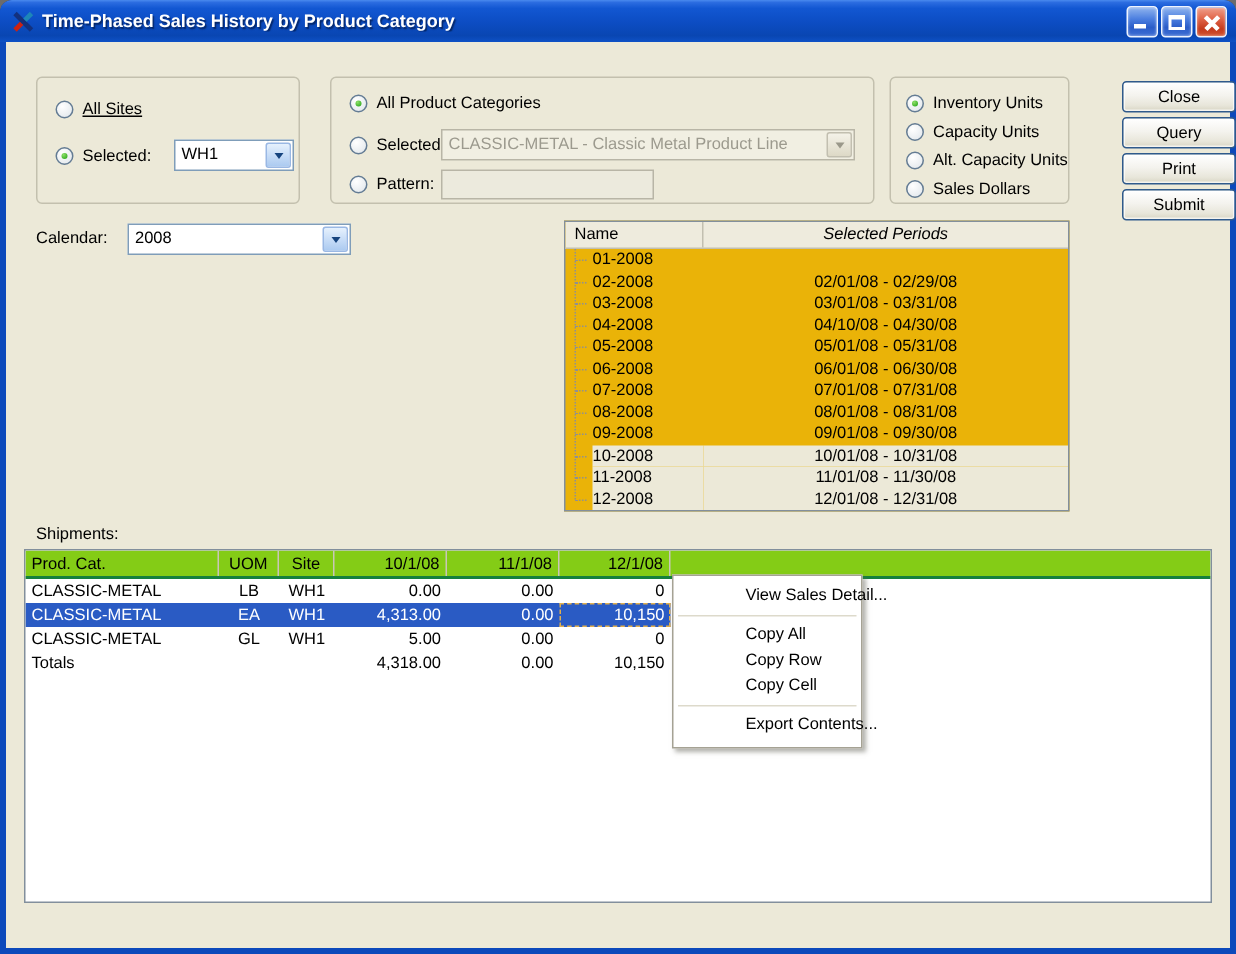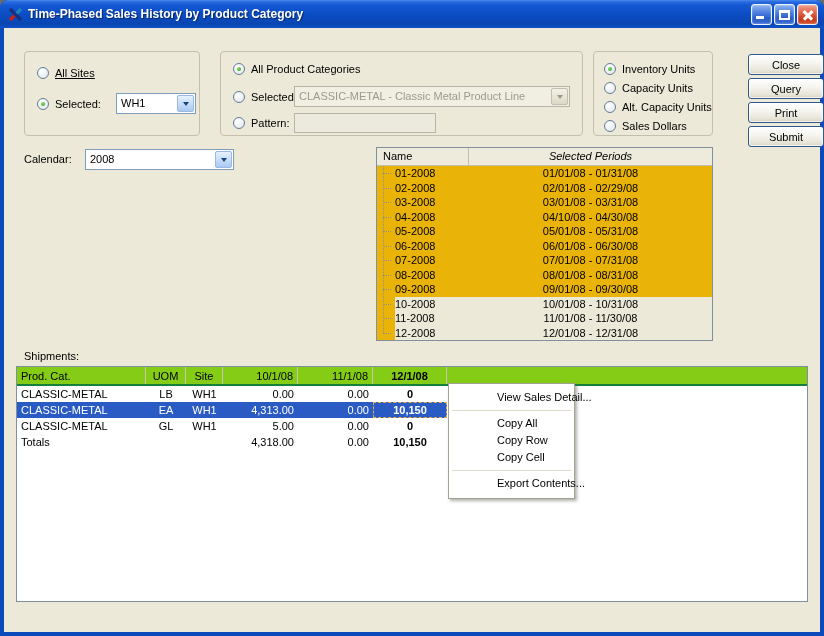--- a/index.html
+++ b/index.html
@@ -70,21 +70,21 @@
   .pper{width:243px;flex:none;text-align:center;}
   .psel .pname,.psel .pper{background:#ece9d8;}
   
   .shiplbl{position:absolute;left:20px;top:322px;}
   .stable{position:absolute;left:12px;top:338px;width:792px;height:236px;background:#fff;
           border:1px solid #828f9c;overflow:hidden;}
   #ship-header{display:flex;height:19px;background:#84cc16;border-bottom:2px solid #15803d;}
   .shcell{padding:3px 4px 0 4px;border-right:1px solid #c9c6b8;flex:none;white-space:nowrap;overflow:hidden;}
   .scell{padding:1px 4px 0 4px;flex:none;white-space:nowrap;overflow:hidden;}
   .sc0{width:129px;} .sc1{width:40px;text-align:center;} .sc2{width:37px;text-align:center;}
-  .sc3{width:75px;text-align:right;} .sc4{width:75px;text-align:right;} .sc5{width:74px;text-align:center;font-weight:bold;}
+  .sc3{width:75px;text-align:right;} .sc4{width:75px;text-align:right;} .sc5{width:74px;text-align:right;}
   .srow{display:flex;height:16px;line-height:14px;width:430px;}
   .srow.ssel{background:#2a5bc4;color:#fff;}
   .scell.fcell{outline:1px dashed #e0af4e;outline-offset:-1px;}
   
   .ctxmenu{position:absolute;left:444px;top:355px;width:127px;background:#fff;border:1px solid #a5a294;
            padding:5px 1px 6px 1px;box-shadow:2px 2px 3px rgba(100,100,90,.5);z-index:10;}
   .mitem{height:17px;line-height:16px;padding-left:47px;white-space:nowrap;}
   .msep{border-top:1px solid #dddacb;margin:4px 2px;}
 </style>
 </head>
@@ -191,21 +191,20 @@
 
     <div class="plist">
       <div class="phead">
         <span class="ph0">Name</span>
         <span class="ph1">Selected Periods</span>
       </div>
       <div id="periods-rows">
           <div class="prow">
             <span class="pgut"></span>
             <span class="pname">01-2008</span>
-            <span class="pper">01/01/08 - 01/31/08</span>
           </div>
           <div class="prow">
             <span class="pgut"></span>
             <span class="pname">02-2008</span>
             <span class="pper">02/01/08 - 02/29/08</span>
           </div>
           <div class="prow">
             <span class="pgut"></span>
             <span class="pname">03-2008</span>
             <span class="pper">03/01/08 - 03/31/08</span>

